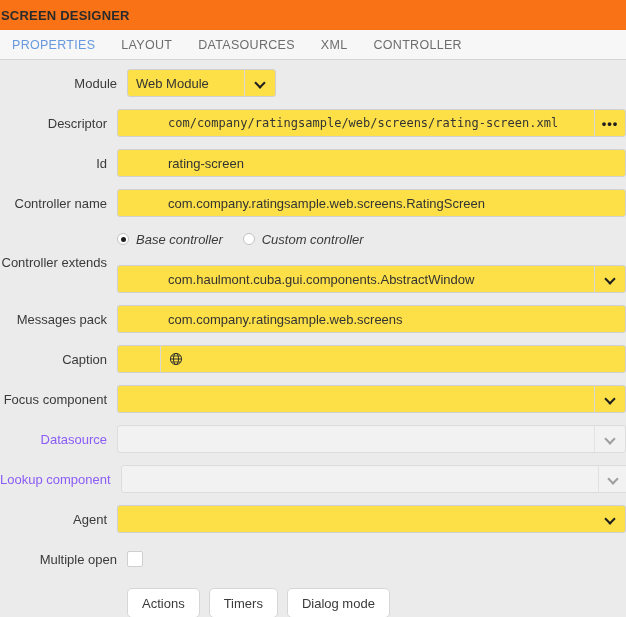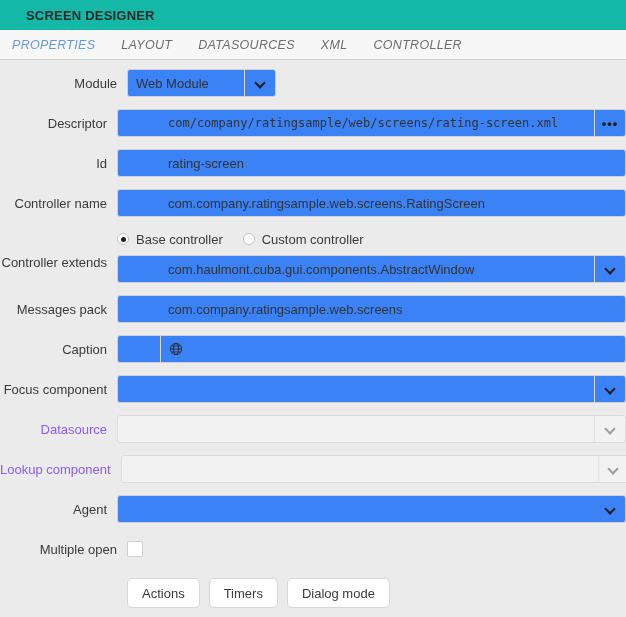--- a/index.html
+++ b/index.html
@@ -12,24 +12,24 @@
     background: #ebebeb;
     font-family: "Liberation Sans", sans-serif;
     font-size: 13px;
     color: #333333;
     overflow: hidden;
   }
 
   
   .header {
     height: 30px;
-    background: #14b8a6;
-    display: flex;
-    align-items: center;
-    padding-left: 26px;
+    background: #f97316;
+    display: flex;
+    align-items: center;
+    padding-left: 1px;
     box-sizing: border-box;
   }
   .header-title {
     font-size: 13px;
     font-weight: bold;
     color: #2b2b2b;
     letter-spacing: 0.2px;
   }
 
   
@@ -42,21 +42,20 @@
     padding-left: 12px;
     box-sizing: border-box;
   }
   .tab {
     font-size: 12.5px;
     color: #6d6d6d;
     margin-right: 26px;
     letter-spacing: 0.3px;
     cursor: pointer;
     white-space: nowrap;
-    font-style: italic;
   }
   .tab.active {
     color: #6699dd;
   }
 
   
   .form {
     padding-top: 9px;
     box-sizing: border-box;
   }
@@ -83,21 +82,21 @@
     display: flex;
     align-items: center;
   }
 
   
   .input {
     height: 28px;
     box-sizing: border-box;
     border: 1px solid #d0d0d0;
     border-radius: 3px;
-    background: #3b82f6;
+    background: #fde047;
     display: flex;
     align-items: center;
     font-size: 13px;
     color: #333333;
   }
   .input .txt {
     padding: 0 8px;
     flex: 1;
     white-space: nowrap;
     overflow: hidden;
@@ -172,21 +171,22 @@
   
   .input.module {
     width: 149px;
   }
   .input.module .txt { padding-right: 4px; }
 
   
   .radio-row {
     display: flex;
     height: 20px;
-    margin-bottom: 6px;
+    margin-bottom: 16px;
+    font-style: italic;
   }
   .radio {
     display: flex;
     align-items: center;
     margin-right: 20px;
     cursor: pointer;
   }
   .radio .dot {
     width: 12px;
     height: 12px;

